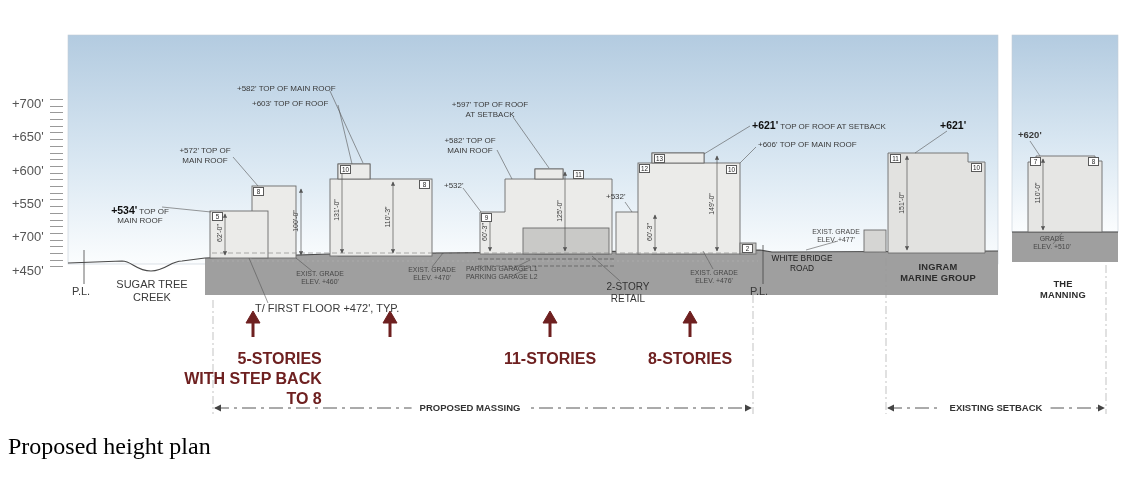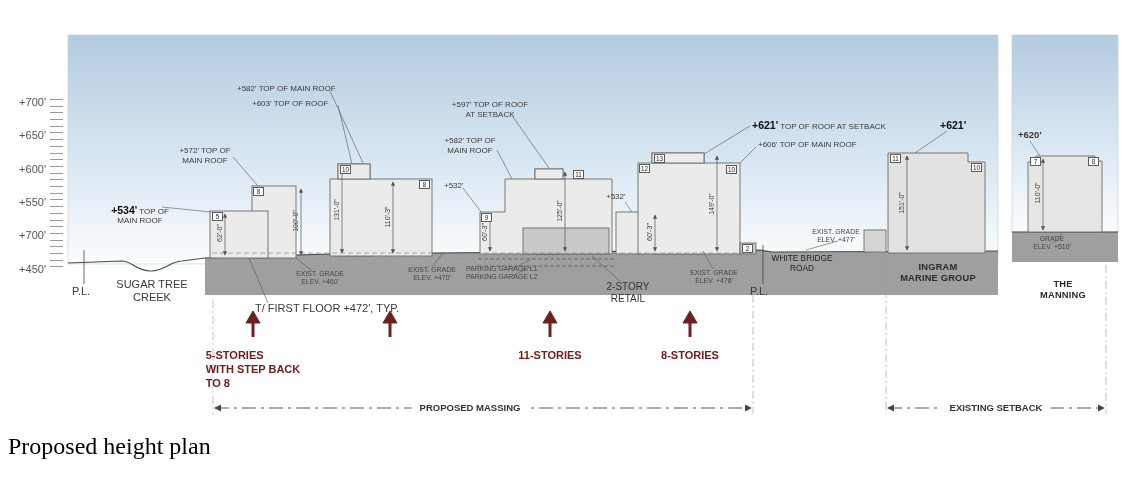--- a/index.html
+++ b/index.html
@@ -12,27 +12,27 @@
   .nw{white-space:nowrap}
   .tiny{font-size:6.9px;color:#474747}
   .sm{font-size:11px}
   .big{font-size:9.3px;color:#2c2c2c;font-weight:bold;letter-spacing:.2px}
   .val{font-weight:bold;font-size:10.5px;color:#0d0d0d}
   .rest{font-size:8px}
   .dim{position:absolute;font-size:7px;color:#3c3c3c;white-space:nowrap;
        transform:translate(-50%,-50%) rotate(-90deg)}
   .box{position:absolute;width:11px;height:9px;border:1px solid #5a5a5a;background:#fff;
        font-size:6.3px;line-height:7.5px;text-align:center;color:#1d1d1d}
-  .red{position:absolute;color:#6e2020;font-weight:bold;font-size:11px;line-height:1.25;
-       text-align:left;transform:translateX(-50%);white-space:pre-line}
+  .red{position:absolute;color:#6e2020;font-weight:bold;font-size:16px;line-height:1.25;
+       text-align:right;transform:translateX(-50%);white-space:pre-line}
   .span-lbl{position:absolute;transform:translateX(-50%);background:#fff;padding:0 8px;
        font-size:9.5px;font-weight:bold;color:#333;white-space:nowrap}
   .ticks{position:absolute;left:50px;top:99px;width:13px;height:170px;
        background:repeating-linear-gradient(to bottom,#999 0,#999 1px,transparent 1px,transparent 6.7px)}
-  .scale-lbl{position:absolute;left:12px;width:34px;font-size:11px;color:#555;text-align:right}
+  .scale-lbl{position:absolute;left:12px;width:34px;font-size:13px;color:#555;text-align:left}
   #title{position:absolute;left:8px;top:433px;font-family:"Liberation Serif",serif;
        font-size:24px;font-weight:normal;color:#000}
 </style>
 </head>
 <body>
 
 <div id="stage">
 
   <svg id="drawing" width="1122" height="485" viewBox="0 0 1122 485">
     <defs>

